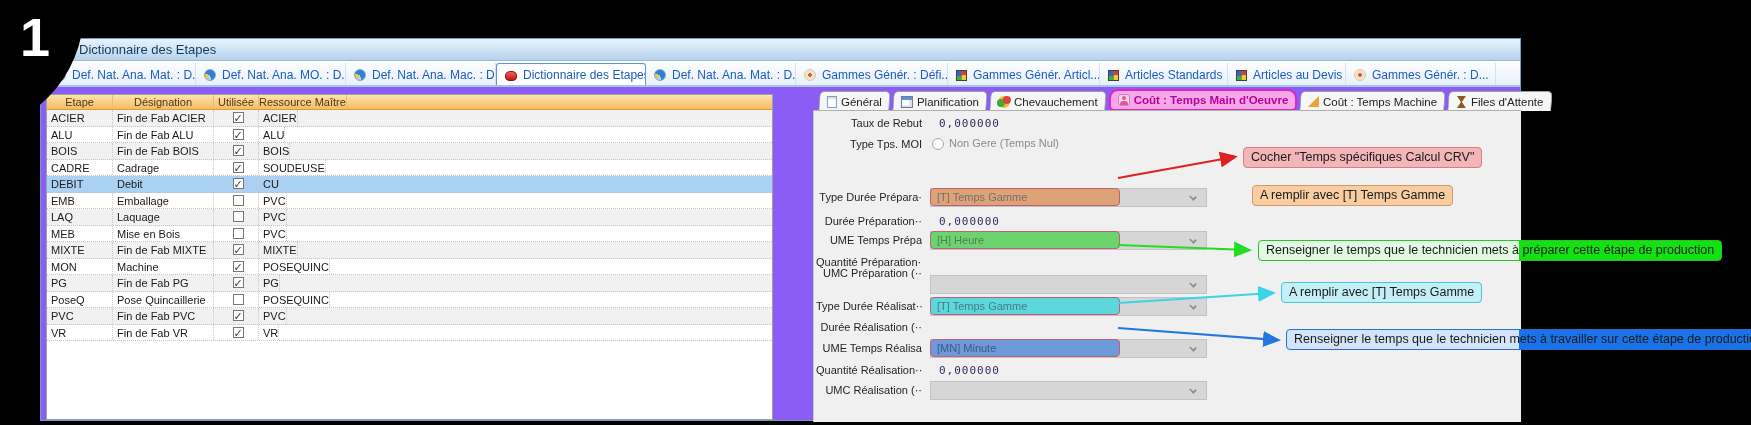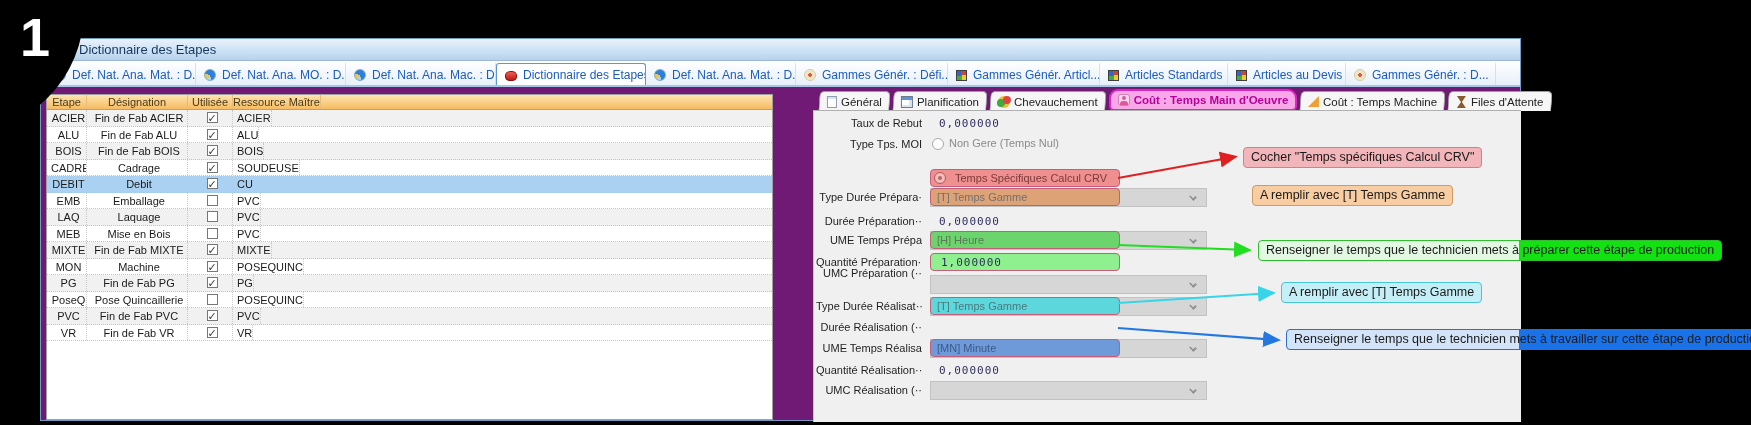--- a/index.html
+++ b/index.html
@@ -2,21 +2,21 @@
 <html><head>
 <meta charset="utf-8">
 <style>
   html,body{margin:0;padding:0;background:#000;}
   body{width:1751px;height:425px;position:relative;overflow:hidden;
        font-family:"Liberation Sans",sans-serif;-webkit-font-smoothing:antialiased;}
   *{box-sizing:border-box;}
 
   
   .win{position:absolute;left:40px;top:38px;width:1481px;height:383px;
-       background:#701a75;border:1px solid #6f9bc4;}
+       background:#8b5cf6;border:1px solid #6f9bc4;}
   .titlebar{position:absolute;left:0;top:0;right:0;height:22px;
        background:linear-gradient(#e9f3fc,#cfe3f5 50%,#b7d2ec);
        border-bottom:1px solid #9db8d4;color:#16395e;font-size:13px;
        line-height:21px;padding-left:38px;white-space:nowrap;}
 
   
   .tabstrip{position:absolute;left:0;top:22px;right:0;height:26px;display:flex;
        background:linear-gradient(#ffffff,#e7f0fa);border-bottom:2px solid #a6c6e6;
        padding-left:5px;overflow:hidden;}
   .dtab{display:flex;align-items:center;gap:6px;height:24px;margin-top:2px;
@@ -49,26 +49,26 @@
   .icon-hourglass{width:9px;margin:0 1px;background:#8a5a2a;
        clip-path:polygon(0 0,100% 0,55% 50%,100% 100%,0 100%,45% 50%);}
 
   
   .grid{position:absolute;left:5px;top:55px;width:727px;height:326px;background:#fff;
        border:1px solid #a0a0a0;overflow:hidden;}
   .g-head{display:flex;height:15px;background:linear-gradient(#fde4af,#f6bb61);
        border-bottom:1px solid #dc9a3a;}
   .g-head .hc{font-size:11px;color:#4a3a1a;text-align:center;line-height:15px;
        border-right:1px solid #e9bd78;overflow:hidden;white-space:nowrap;flex:none;}
-  .g-row{display:flex;height:16.5px;border-bottom:1px dotted #c4c4c4;background:#fff;text-align:center;}
+  .g-row{display:flex;height:16.5px;border-bottom:1px dotted #c4c4c4;background:#fff;}
   .g-row:nth-child(even){background:#f1f1f1;}
   .g-row.sel{background:#abd1f2;}
   .g-row .c{font-size:11px;color:#1a1a1a;line-height:16px;padding-left:4px;
        border-right:1px dotted #c8c8c8;overflow:hidden;white-space:nowrap;flex:none;}
-  .c1{width:40px;}.c2{width:101px;}.c3{width:45px;display:flex;align-items:center;justify-content:center;}
+  .c1{width:66px;}.c2{width:101px;}.c3{width:45px;display:flex;align-items:center;justify-content:center;}
   .c4{flex:1 1 auto;}
   .cbx{width:11px;height:11px;border:1px solid #777;background:#fff;position:relative;}
   .cbx.on::after{content:"✓";position:absolute;left:0px;top:-3px;font-size:11px;color:#3a3a3a;}
 
   
   .panel{position:absolute;left:772px;top:48px;width:708px;height:335px;}
   .ptabs{position:absolute;left:6px;top:2px;right:0;height:22px;display:flex;align-items:flex-end;}
   .ptab{display:flex;align-items:center;gap:4px;height:20px;padding:0 7px;flex:none;
        font-size:11.5px;color:#222;background:#f6f6f6;border:1px solid #9c9c9c;border-bottom:none;
        border-radius:5px 5px 0 0;margin-right:3px;white-space:nowrap;overflow:hidden;transform:skewX(-4deg);}
@@ -319,42 +319,37 @@
 
     <div class="pbody">
       <div class="flabel" style="top:6px">Taux de Rebut</div>
       <div class="fval" style="top:6px">0,000000</div>
 
       <div class="flabel" style="top:27px">Type Tps. MOI</div>
       <div class="ropt" style="top:25px">
         <span class="radio"></span>
         <span class="rtext">Non Gere (Temps Nul)</span>
       </div>
-      <div class="hbox" style="top:58px;background:#ef8f8f;color:#7c3a3a">
-        <span class="radio on" style="position:absolute;left:3px;top:2px;background:#f6bcbc"></span>
-        <span style="padding-left:18px">Temps Spécifiques Calcul CRV</span>
-      </div>
 
       <div class="flabel" style="top:80px">Type Durée Prépara·</div>
       <div class="combo" style="top:77px">
           <span class="chev"></span>
         </div>
       <div class="hbox" style="top:77px;background:#dda377">[T] Temps Gamme</div>
 
       <div class="flabel" style="top:104px">Durée Préparation··</div>
       <div class="fval" style="top:104px">0,000000</div>
 
       <div class="flabel" style="top:123px">UME Temps Prépa</div>
       <div class="combo" style="top:120px">
           <span class="chev"></span>
         </div>
       <div class="hbox" style="top:120px;background:#6cd46c;color:#5a7a5a">[H] Heure</div>
 
       <div class="flabel" style="top:145px">Quantité Préparation··</div>
-      <div class="hbox" style="top:142px;background:#8ef08e"><span class="num">1,000000</span></div>
 
       <div class="flabel" style="top:156px">UMC Préparation (··</div>
       <div class="combo" style="top:164px">
           <span class="chev"></span>
         </div>
 
       <div class="flabel" style="top:189px">Type Durée Réalisat··</div>
       <div class="combo" style="top:186px">
           <span class="chev"></span>
         </div>

